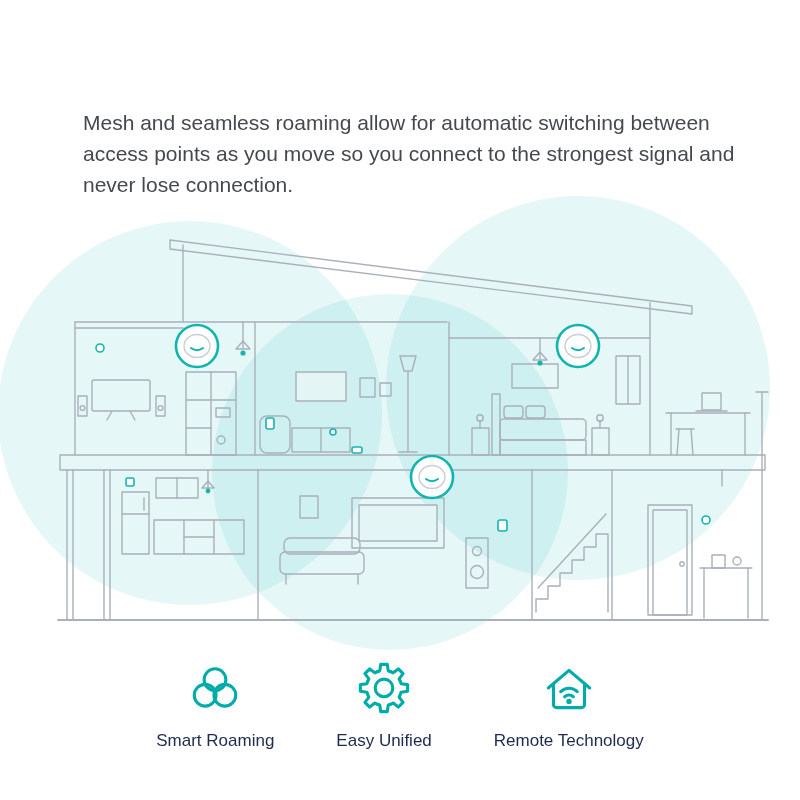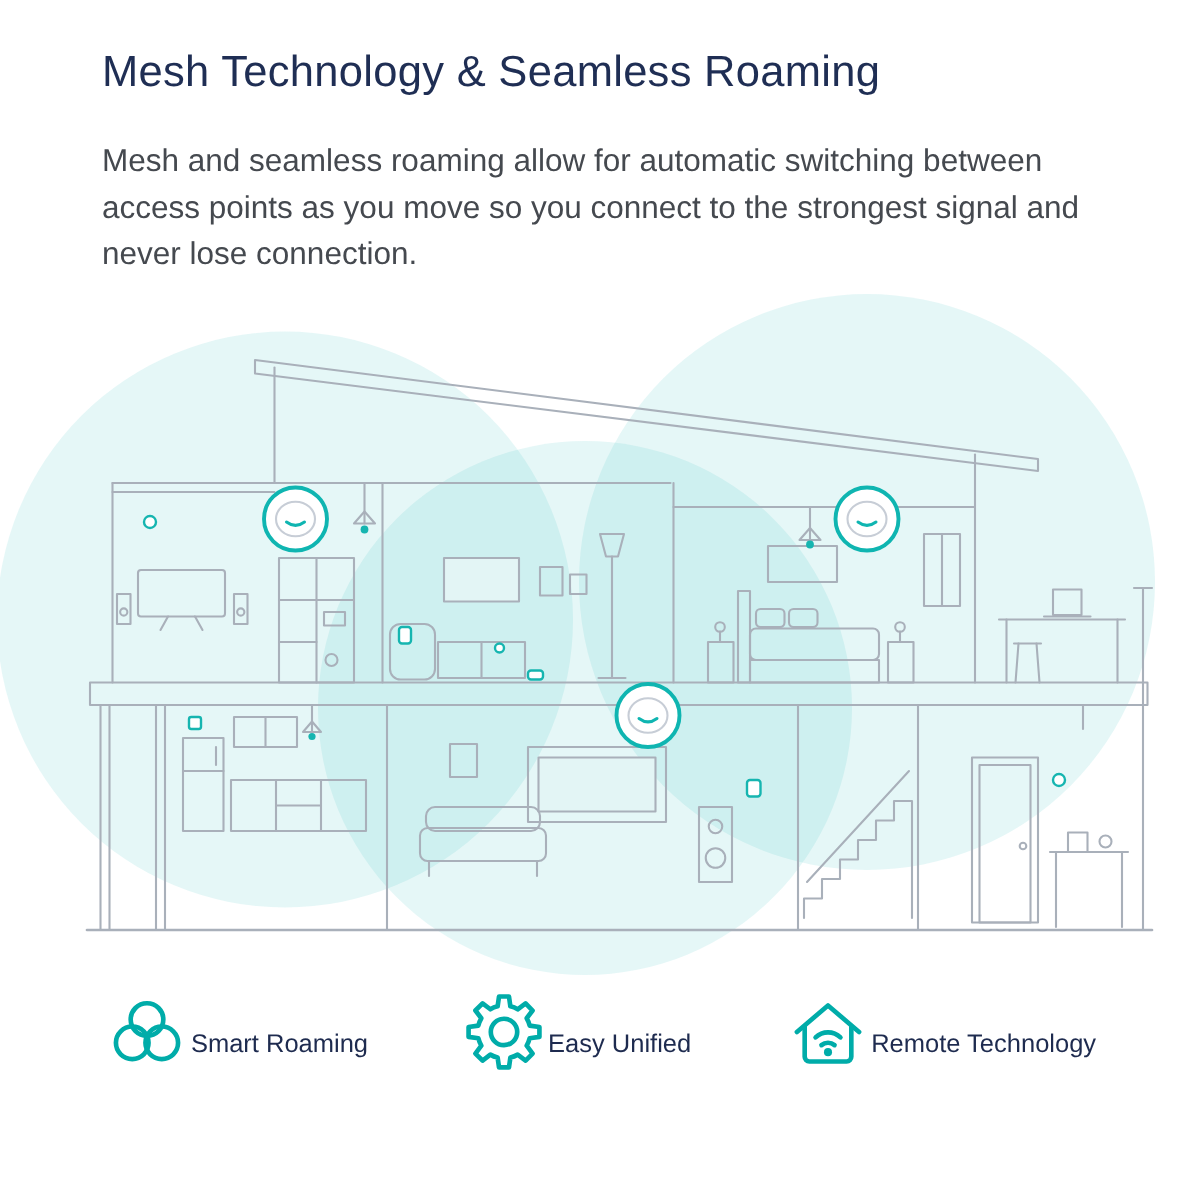--- a/index.html
+++ b/index.html
@@ -7,43 +7,42 @@
     width:800px;height:800px;background:#ffffff;overflow:hidden;
     font-family:"Liberation Sans", sans-serif;
     position:relative;
   }
   .page{position:relative;width:800px;height:800px;}
   .title{
     position:absolute;left:68px;top:32px;margin:0;
     font-size:29px;font-weight:400;color:#1F2E54;letter-spacing:.2px;
   }
   .description{
-    position:absolute;left:68px;top:92px;margin:0;width:655px;
+    position:absolute;left:68px;top:92px;margin:15px;width:655px;
     font-size:21px;line-height:31px;color:#45494F;font-weight:400;
   }
   .illustration{
     position:absolute;left:0;top:185px;width:800px;height:480px;
   }
   .features{
     position:absolute;left:0;top:660px;width:800px;
     display:flex;justify-content:center;align-items:flex-start;gap:62px;
   }
-  .feature{display:flex;flex-direction:row;align-items:center;}
+  .feature{display:flex;flex-direction:column;align-items:center;}
   .feature .icon{width:58px;height:58px;display:block;}
   .feature .icon svg{width:58px;height:58px;display:block;}
   .feature .label{
     margin-top:13px;font-size:17px;color:#1E2B4F;white-space:nowrap;
   }
 </style>
 </head>
 <body>
 
 <div class="page">
 
-  <h1 class="title">Mesh Technology &amp; Seamless Roaming</h1>
 
   <p class="description">Mesh and seamless roaming allow for automatic switching between access points as you move so you connect to the strongest signal and never lose connection.</p>
 
   <div class="illustration">
     <svg width="800" height="480" viewBox="0 185 800 480" xmlns="http://www.w3.org/2000/svg">
 
       <g>
         <circle cx="190" cy="413" r="192" fill="#35C4C0" fill-opacity="0.13"></circle>
         <circle cx="390" cy="472" r="178" fill="#35C4C0" fill-opacity="0.13"></circle>
         <circle cx="578" cy="388" r="192" fill="#35C4C0" fill-opacity="0.13"></circle>

